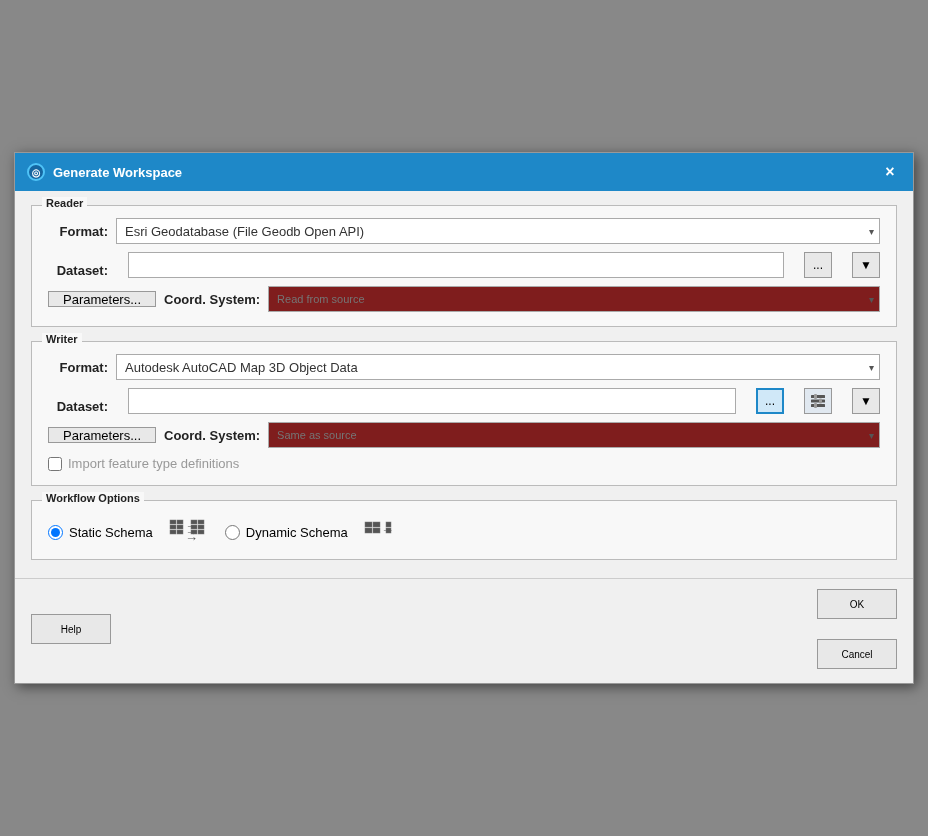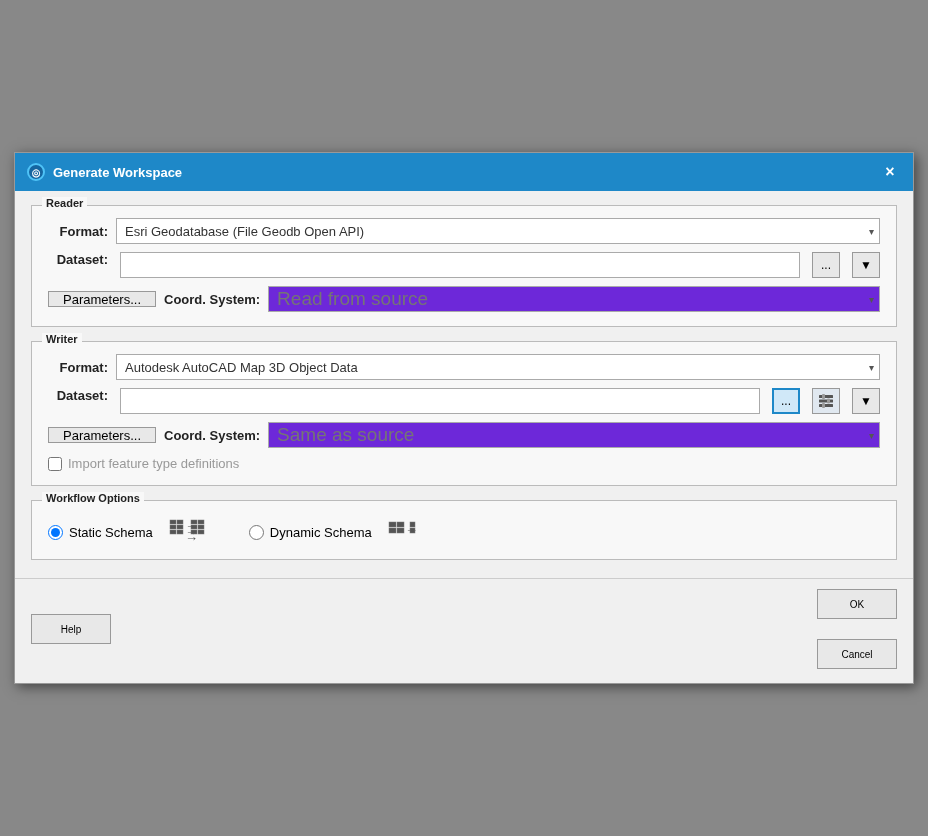--- a/index.html
+++ b/index.html
@@ -159,33 +159,33 @@
 
     .select-placeholder {
       flex: 1;
       position: relative;
       display: flex;
     }
 
     .select-placeholder-input {
       width: 100%;
       border: 1px solid #aaa;
-      background: #6d28d9;
+      background: #7f1d1d;
       padding: 4px 28px 4px 8px;
       height: 26px;
-      font-size: 19px;
+      font-size: 11px;
       color: #aaa;
       appearance: none;
       outline: none;
     }
 
     .dataset-row {
       display: flex;
-      align-items: flex-start;
-      gap: 12px;
+      align-items: flex-end;
+      gap: 20px;
     }
 
     .btn-small {
       height: 26px;
       min-width: 28px;
       border: 1px solid #999;
       background: #e8e8e8;
       cursor: pointer;
       display: flex;
       align-items: center;
@@ -404,21 +404,21 @@
 
             <rect x="22" y="1" width="6" height="4" fill="#555" stroke="#777" stroke-width="0.5"></rect>
             <rect x="29" y="1" width="6" height="4" fill="#555" stroke="#777" stroke-width="0.5"></rect>
             <rect x="22" y="6" width="6" height="4" fill="#555" stroke="#777" stroke-width="0.5"></rect>
             <rect x="29" y="6" width="6" height="4" fill="#555" stroke="#777" stroke-width="0.5"></rect>
             <rect x="22" y="11" width="6" height="4" fill="#555" stroke="#777" stroke-width="0.5"></rect>
             <rect x="29" y="11" width="6" height="4" fill="#555" stroke="#777" stroke-width="0.5"></rect>
           </svg>
         </span>
 
-        <div class="radio-group" style="margin-left: 28px;">
+        <div class="radio-group" style="margin-left: 4px;">
           <input type="radio" name="schema" id="dynamicRadio" style="">
           <label for="dynamicRadio">Dynamic Schema</label>
         </div>
 
         <span style="display:inline-flex; align-items:center; gap:1px;">
           <svg width="28" height="22" viewBox="0 0 28 22">
 
             <rect x="1" y="1" width="7" height="5" fill="#555" stroke="#777" stroke-width="0.5"></rect>
             <rect x="9" y="1" width="7" height="5" fill="#555" stroke="#777" stroke-width="0.5"></rect>
             <rect x="1" y="7" width="7" height="5" fill="#555" stroke="#777" stroke-width="0.5"></rect>

